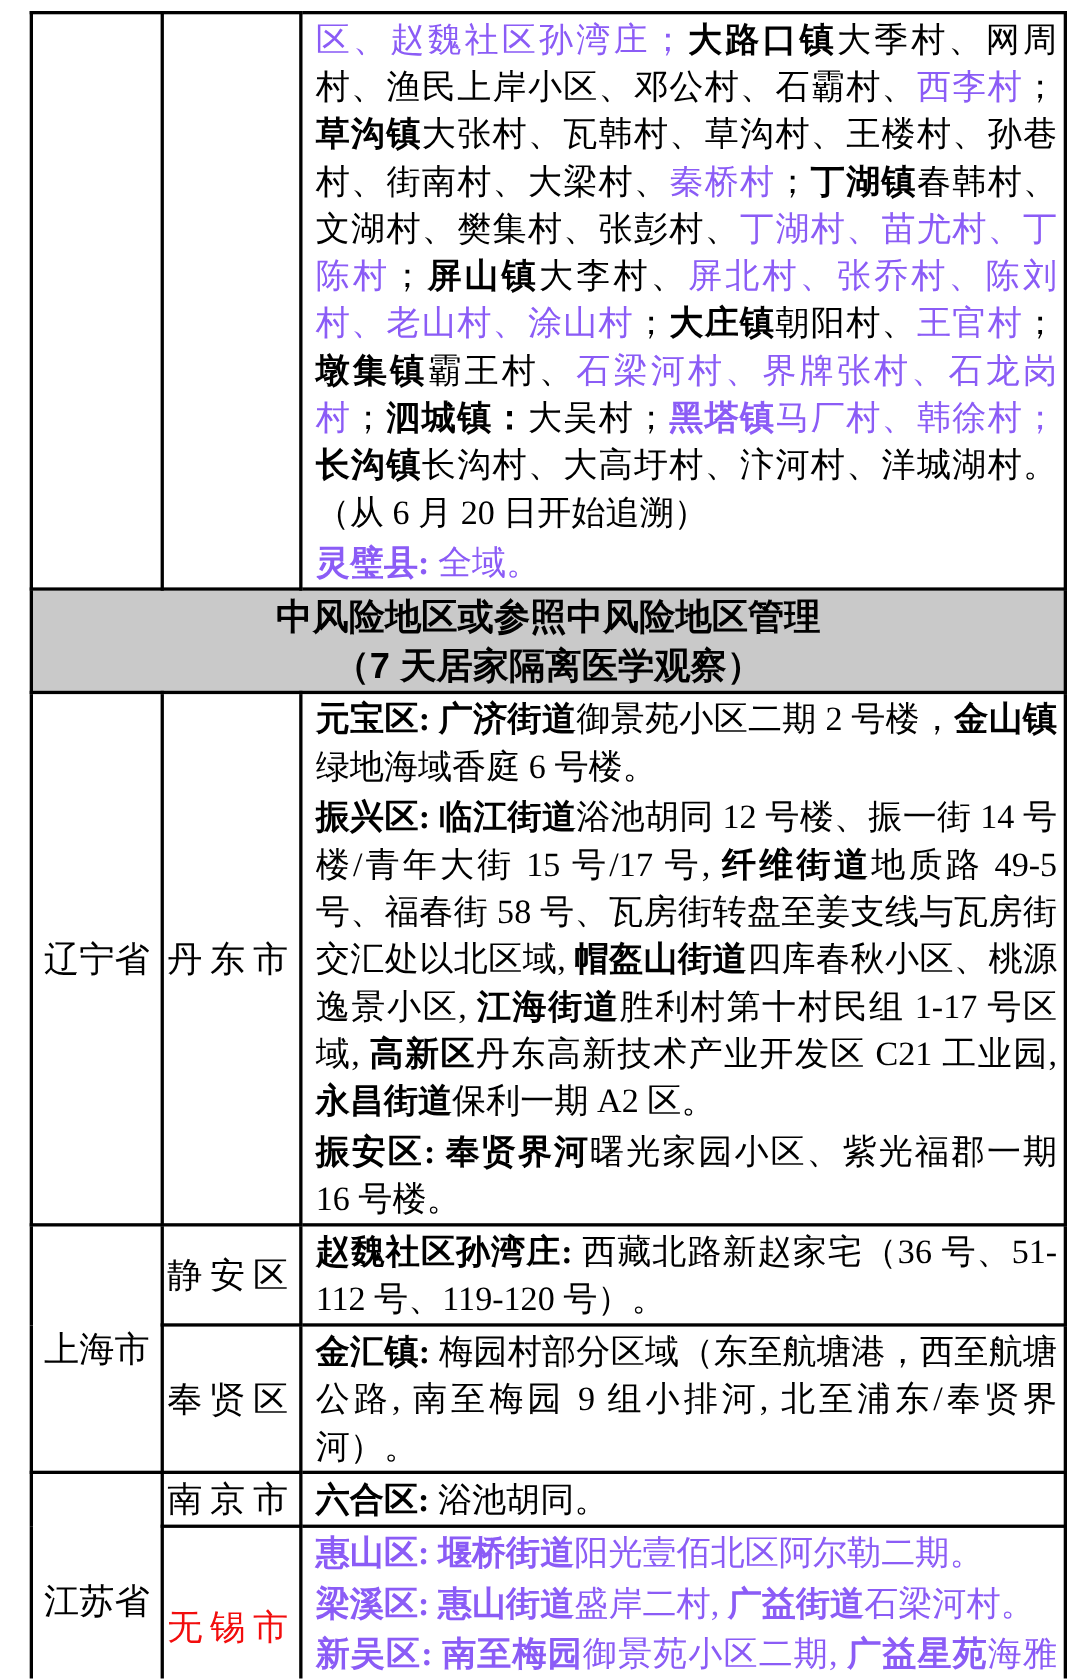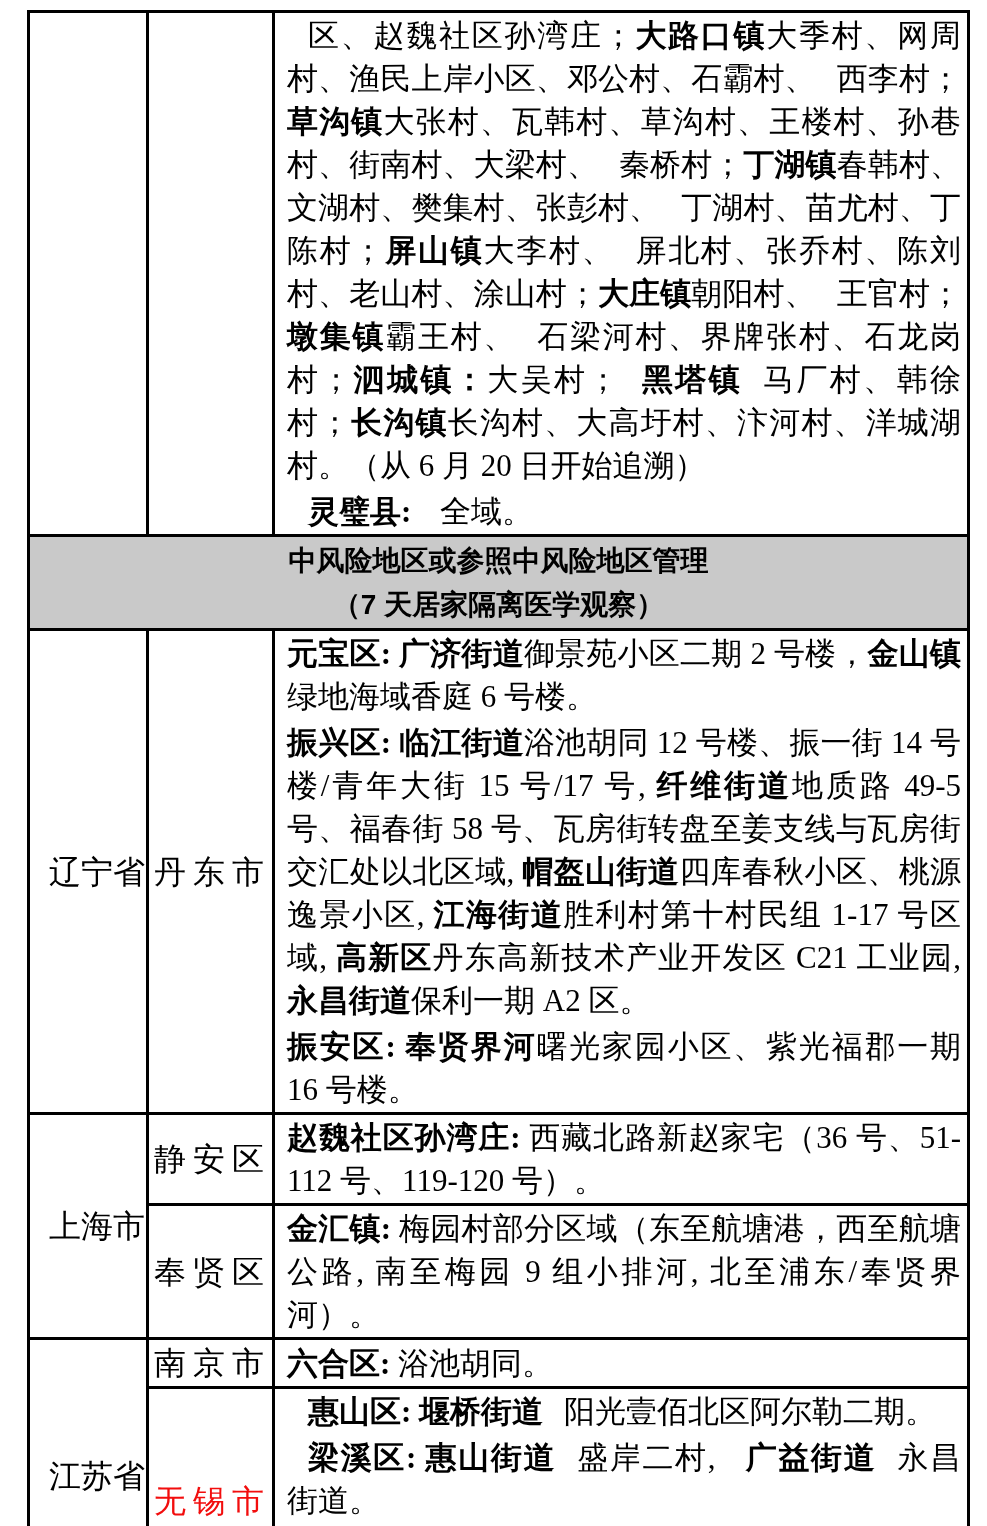--- a/index.html
+++ b/index.html
@@ -33,21 +33,21 @@
   
   tr.r-cont   { height: 474px; }
   tr.r-banner { height: 94px;  }
   tr.r-ln     { height: 482px; }
   tr.r-sh1    { height: 90px;  }
   tr.r-sh2    { height: 86px;  }
   tr.r-js1    { height: 48px;  }
   tr.r-js2    { height: 175px; }
 
   td.lbl {
-    text-align: right;
+    text-align: center;
     vertical-align: middle;
     font-size: 32px;
     line-height: 44px;
     white-space: nowrap;
   }
   td.lbl.spread { letter-spacing: 7px; }
   td.lbl.red    { color: #f20d0d; }
 
   td.content {
     vertical-align: middle;
@@ -55,29 +55,29 @@
     line-height: 43px;
     text-align: justify;
     padding: 1px 6px 1px 12px;
   }
   td.content p {
     margin: 0;
   }
   td.content p + p { margin-top: 3px; }
 
   td.content span.b { font-weight: bold; }
-  td.content span.r { color: #000000; margin-left: 21px; }
+  td.content span.r { color: #8b5cf6; }
 
   td.banner {
     background: #c9c9c9;
     text-align: center;
     vertical-align: middle;
     font-family: "Liberation Sans", "DejaVu Sans", sans-serif;
     font-weight: bold;
-    font-size: 28px;
+    font-size: 33px;
     line-height: 44px;
     color: #000000;
   }
 </style>
 </head>
 <body>
 
 <table class="risk-table">
   <colgroup>
     <col class="c1">
@@ -132,19 +132,19 @@
     <td class="lbl spread">南京市</td>
     <td class="content">
       <p><span class="b">六合区: </span><span>浴池胡同。</span></p>
     </td>
   </tr>
 
   <tr class="r-js2">
     <td class="lbl spread red">无锡市</td>
     <td class="content">
       <p><span class="b r">惠山区: 堰桥街道</span><span class="r">阳光壹佰北区阿尔勒二期。</span></p>
-      <p><span class="b r">梁溪区: 惠山街道</span><span class="r">盛岸二村, </span><span class="b r">广益街道</span><span class="r">永昌街道。</span></p>
-      <p><span class="b r">新吴区: 南至梅园</span><span class="r">西至航塘公路, </span><span class="b r">广益星苑</span><span class="r">海雅锦园二期。</span></p>
+      <p><span class="b r">梁溪区: 惠山街道</span><span class="r">盛岸二村, </span><span class="b r">广益街道</span><span class="r">石梁河村。</span></p>
+      <p><span class="b r">新吴区: 南至梅园</span><span class="r">御景苑小区二期, </span><span class="b r">广益星苑</span><span class="r">海雅锦园二期。</span></p>
     </td>
   </tr>
 
 </tbody>
   </table>
 
 </body></html>

